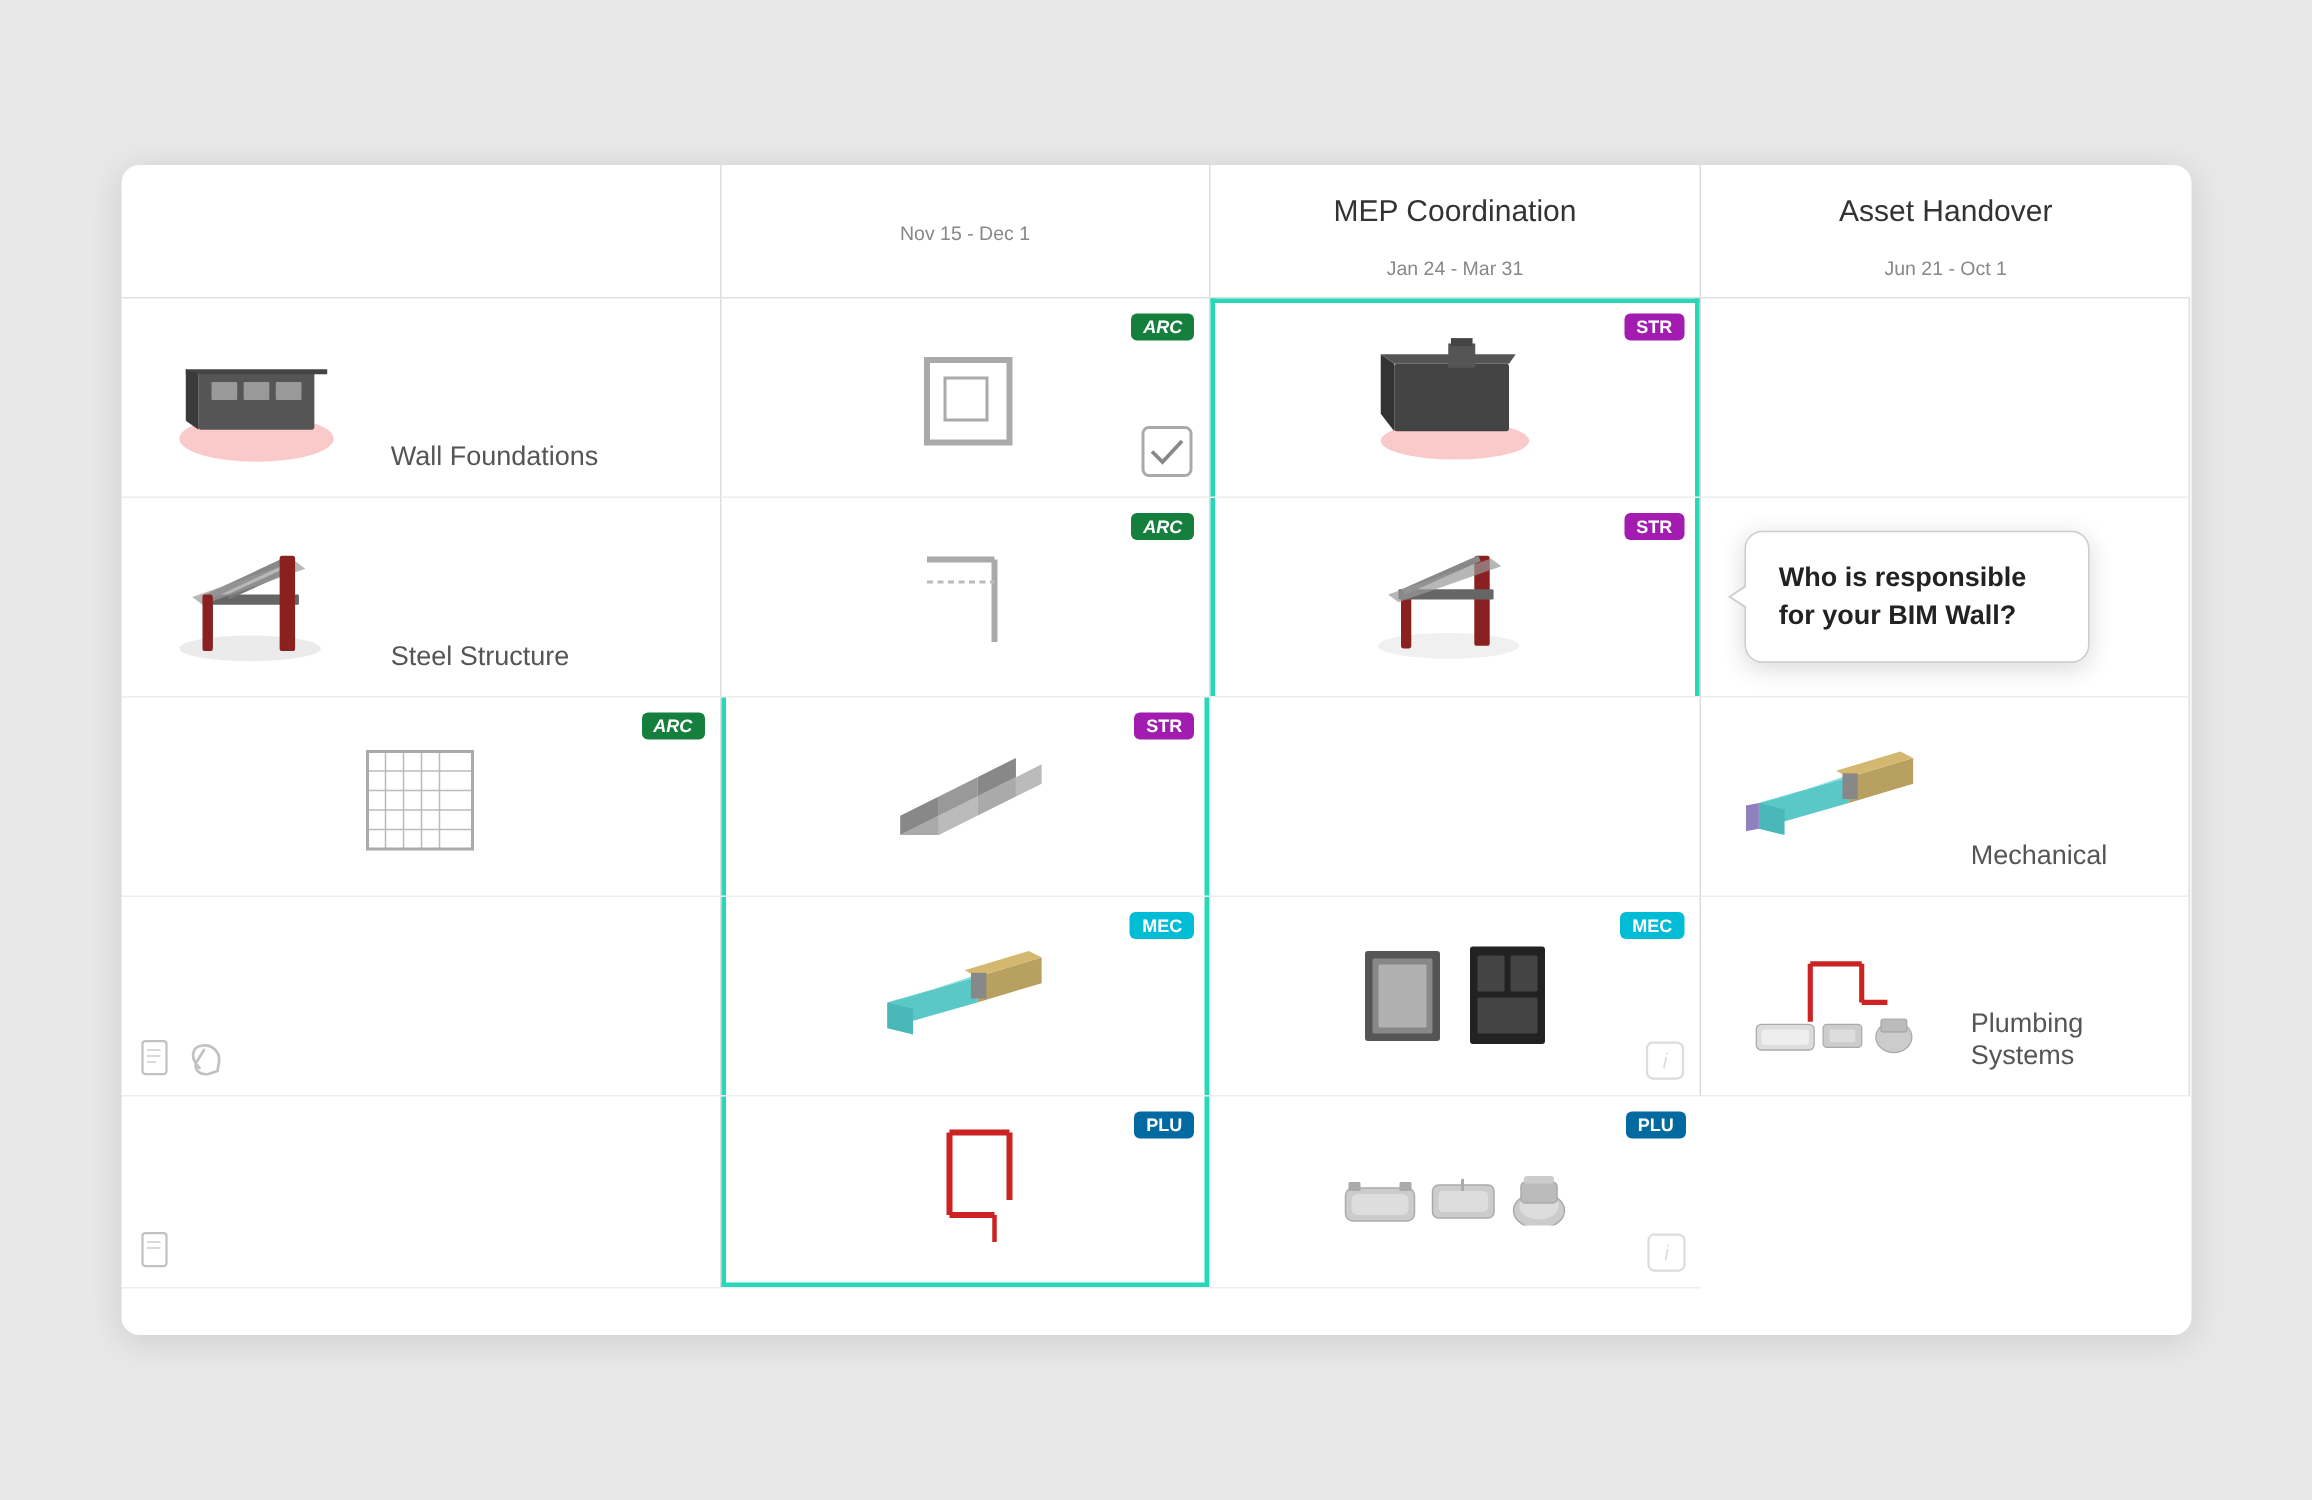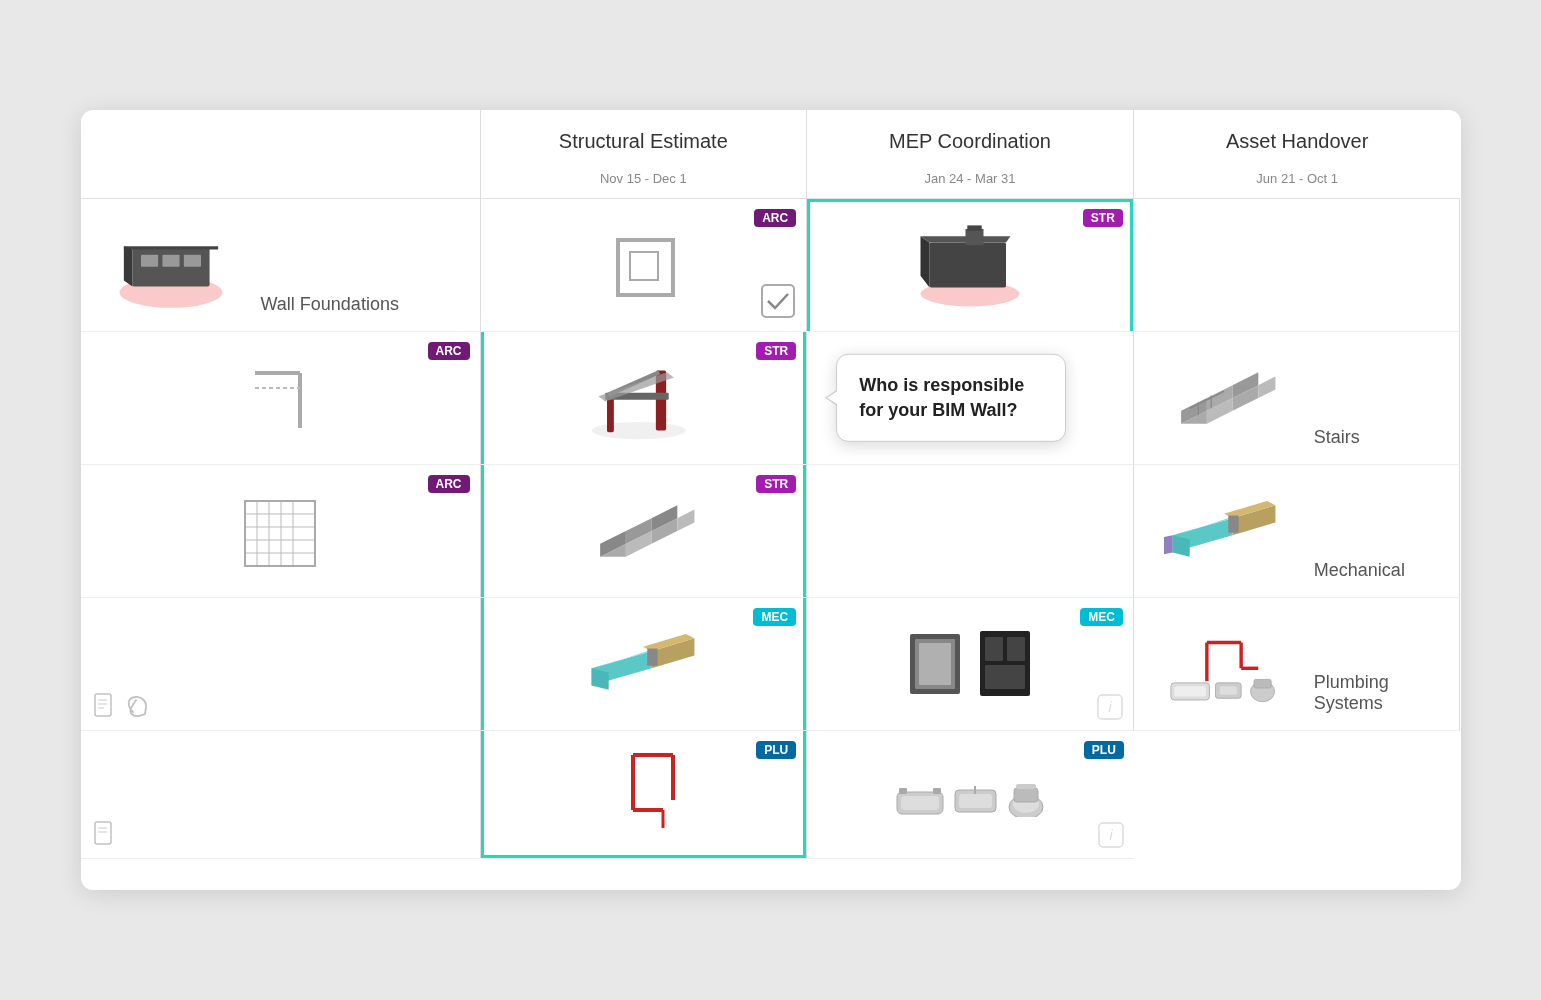--- a/index.html
+++ b/index.html
@@ -89,21 +89,21 @@
       position: absolute;
       top: 10px;
       right: 10px;
       padding: 2px 8px;
       border-radius: 4px;
       font-size: 12px;
       font-weight: 700;
       color: #fff;
       z-index: 2;
     }
-    .tag-arc { background: #701a75; }
+    .tag-arc { background: #15803d; font-style: italic; }
     .tag-str { background: #a21caf; }
     .tag-mec { background: #00bcd4; }
     .tag-plu { background: #0369a1; }
 
     
     .highlight-col {
       position: absolute;
       top: 0;
       left: 0;
       right: 0;
@@ -190,21 +190,20 @@
     .svg-diagram { width: 90px; height: 80px; }
   </style>
 </head>
 <body>
 
 <div class="card">
   <div class="grid-container">
 
     <div class="header-cell row-label-header"></div>
     <div class="header-cell col-header">
-      <div class="col-title">Structural Estimate</div>
       <div class="col-subtitle">Nov 15 - Dec 1</div>
     </div>
     <div class="header-cell col-header">
       <div class="col-title">MEP Coordination</div>
       <div class="col-subtitle">Jan 24 - Mar 31</div>
     </div>
     <div class="header-cell">
       <div class="col-title">Asset Handover</div>
       <div class="col-subtitle">Jun 21 - Oct 1</div>
     </div>
@@ -255,20 +254,42 @@
         <polygon points="20,25 105,25 110,18 10,18" fill="#555"></polygon>
 
         <rect x="60" y="10" width="20" height="18" fill="#555"></rect>
         <rect x="62" y="6" width="16" height="6" fill="#444"></rect>
       </svg>
     </div>
 
     <div class="data-cell">
     </div>
 
+    <div class="row-label-cell">
+      <div class="row-thumbnail">
+        <svg viewBox="0 0 140 100" class="svg-3d">
+
+          <rect x="90" y="20" width="8" height="70" fill="#555" rx="1"></rect>
+          <rect x="30" y="50" width="6" height="40" fill="#444" rx="1"></rect>
+
+          <rect x="28" y="48" width="75" height="8" fill="#666" rx="1"></rect>
+
+          <line x1="32" y1="50" x2="92" y2="22" stroke="#888" stroke-width="5"></line>
+          <line x1="48" y1="50" x2="92" y2="30" stroke="#777" stroke-width="4"></line>
+
+          <polygon points="20,50 100,22 108,28 28,56" fill="#999" opacity="0.7"></polygon>
+
+          <ellipse cx="65" cy="90" rx="55" ry="10" fill="#ccc" opacity="0.4"></ellipse>
+
+          <rect x="88" y="18" width="12" height="74" fill="#8b2020" rx="2"></rect>
+          <rect x="28" y="48" width="8" height="44" fill="#8b2020" rx="2"></rect>
+        </svg>
+      </div>
+      <span class="row-label-text">Steel Structure</span>
+    </div>
 
     <div class="data-cell">
       <span class="tag tag-arc">ARC</span>
       <svg viewBox="0 0 90 80" class="svg-diagram">
 
         <line x1="65" y1="15" x2="65" y2="70" stroke="#aaa" stroke-width="4"></line>
         <line x1="20" y1="15" x2="65" y2="15" stroke="#aaa" stroke-width="4"></line>
         <line x1="20" y1="30" x2="65" y2="30" stroke="#bbb" stroke-width="2" stroke-dasharray="4,3"></line>
       </svg>
     </div>
@@ -284,40 +305,20 @@
         <line x1="30" y1="46" x2="89" y2="20" stroke="#888" stroke-width="5"></line>
         <polygon points="18,48 98,20 106,26 26,54" fill="#999" opacity="0.7"></polygon>
       </svg>
 
       <div class="tooltip-bubble">Who is responsible for your BIM Wall?</div>
     </div>
 
     <div class="data-cell">
     </div>
 
-    <div class="row-label-cell">
-      <div class="row-thumbnail">
-        <svg viewBox="0 0 140 100" class="svg-3d">
-
-          <polygon points="20,80 50,65 50,80" fill="#aaa"></polygon>
-          <polygon points="50,65 80,50 80,65 50,80" fill="#bbb"></polygon>
-          <polygon points="80,50 110,35 110,50 80,65" fill="#aaa"></polygon>
-          <polygon points="110,35 130,25 130,40 110,50" fill="#bbb"></polygon>
-
-          <polygon points="20,65 50,50 50,65 20,80" fill="#999"></polygon>
-          <polygon points="50,50 80,35 80,50 50,65" fill="#aaa"></polygon>
-          <polygon points="80,35 110,20 110,35 80,50" fill="#999"></polygon>
-
-          <line x1="30" y1="62" x2="70" y2="42" stroke="#888" stroke-width="2"></line>
-          <line x1="40" y1="55" x2="40" y2="70" stroke="#888" stroke-width="1.5"></line>
-          <line x1="55" y1="47" x2="55" y2="62" stroke="#888" stroke-width="1.5"></line>
-        </svg>
-      </div>
-      <span class="row-label-text">Stairs</span>
-    </div>
 
     <div class="data-cell">
       <span class="tag tag-arc">ARC</span>
       <svg viewBox="0 0 90 80" class="svg-diagram">
 
         <rect x="10" y="10" width="70" height="65" fill="none" stroke="#ccc" stroke-width="1"></rect>
         <line x1="22" y1="10" x2="22" y2="75" stroke="#bbb" stroke-width="1"></line>
         <line x1="34" y1="10" x2="34" y2="75" stroke="#bbb" stroke-width="1"></line>
         <line x1="46" y1="10" x2="46" y2="75" stroke="#bbb" stroke-width="1"></line>
         <line x1="58" y1="10" x2="58" y2="75" stroke="#bbb" stroke-width="1"></line>

